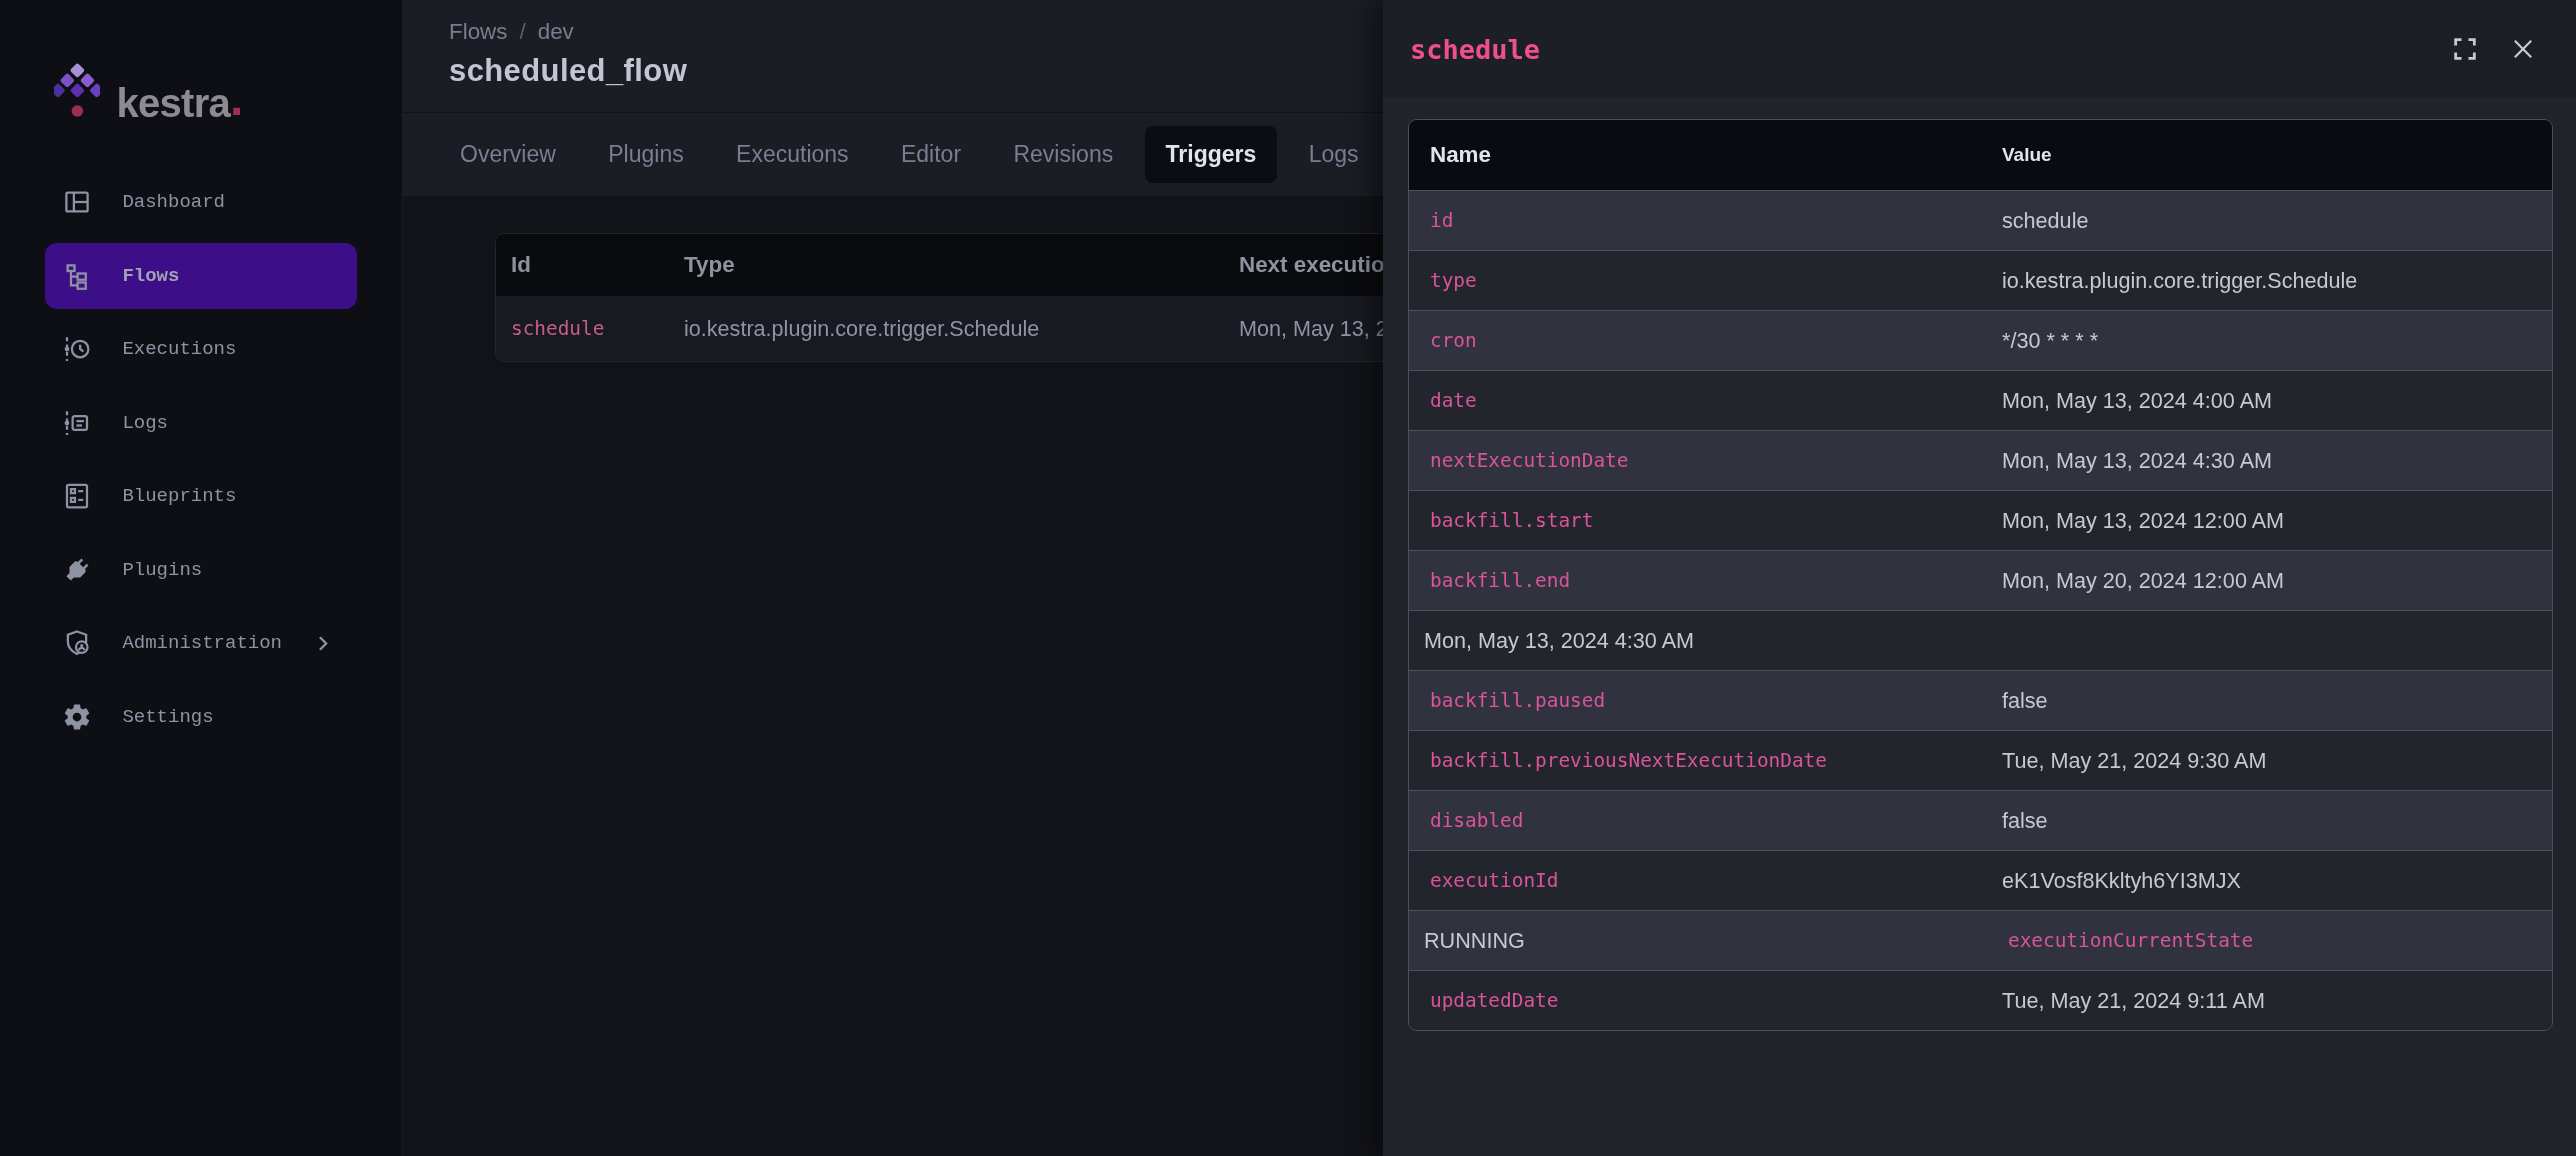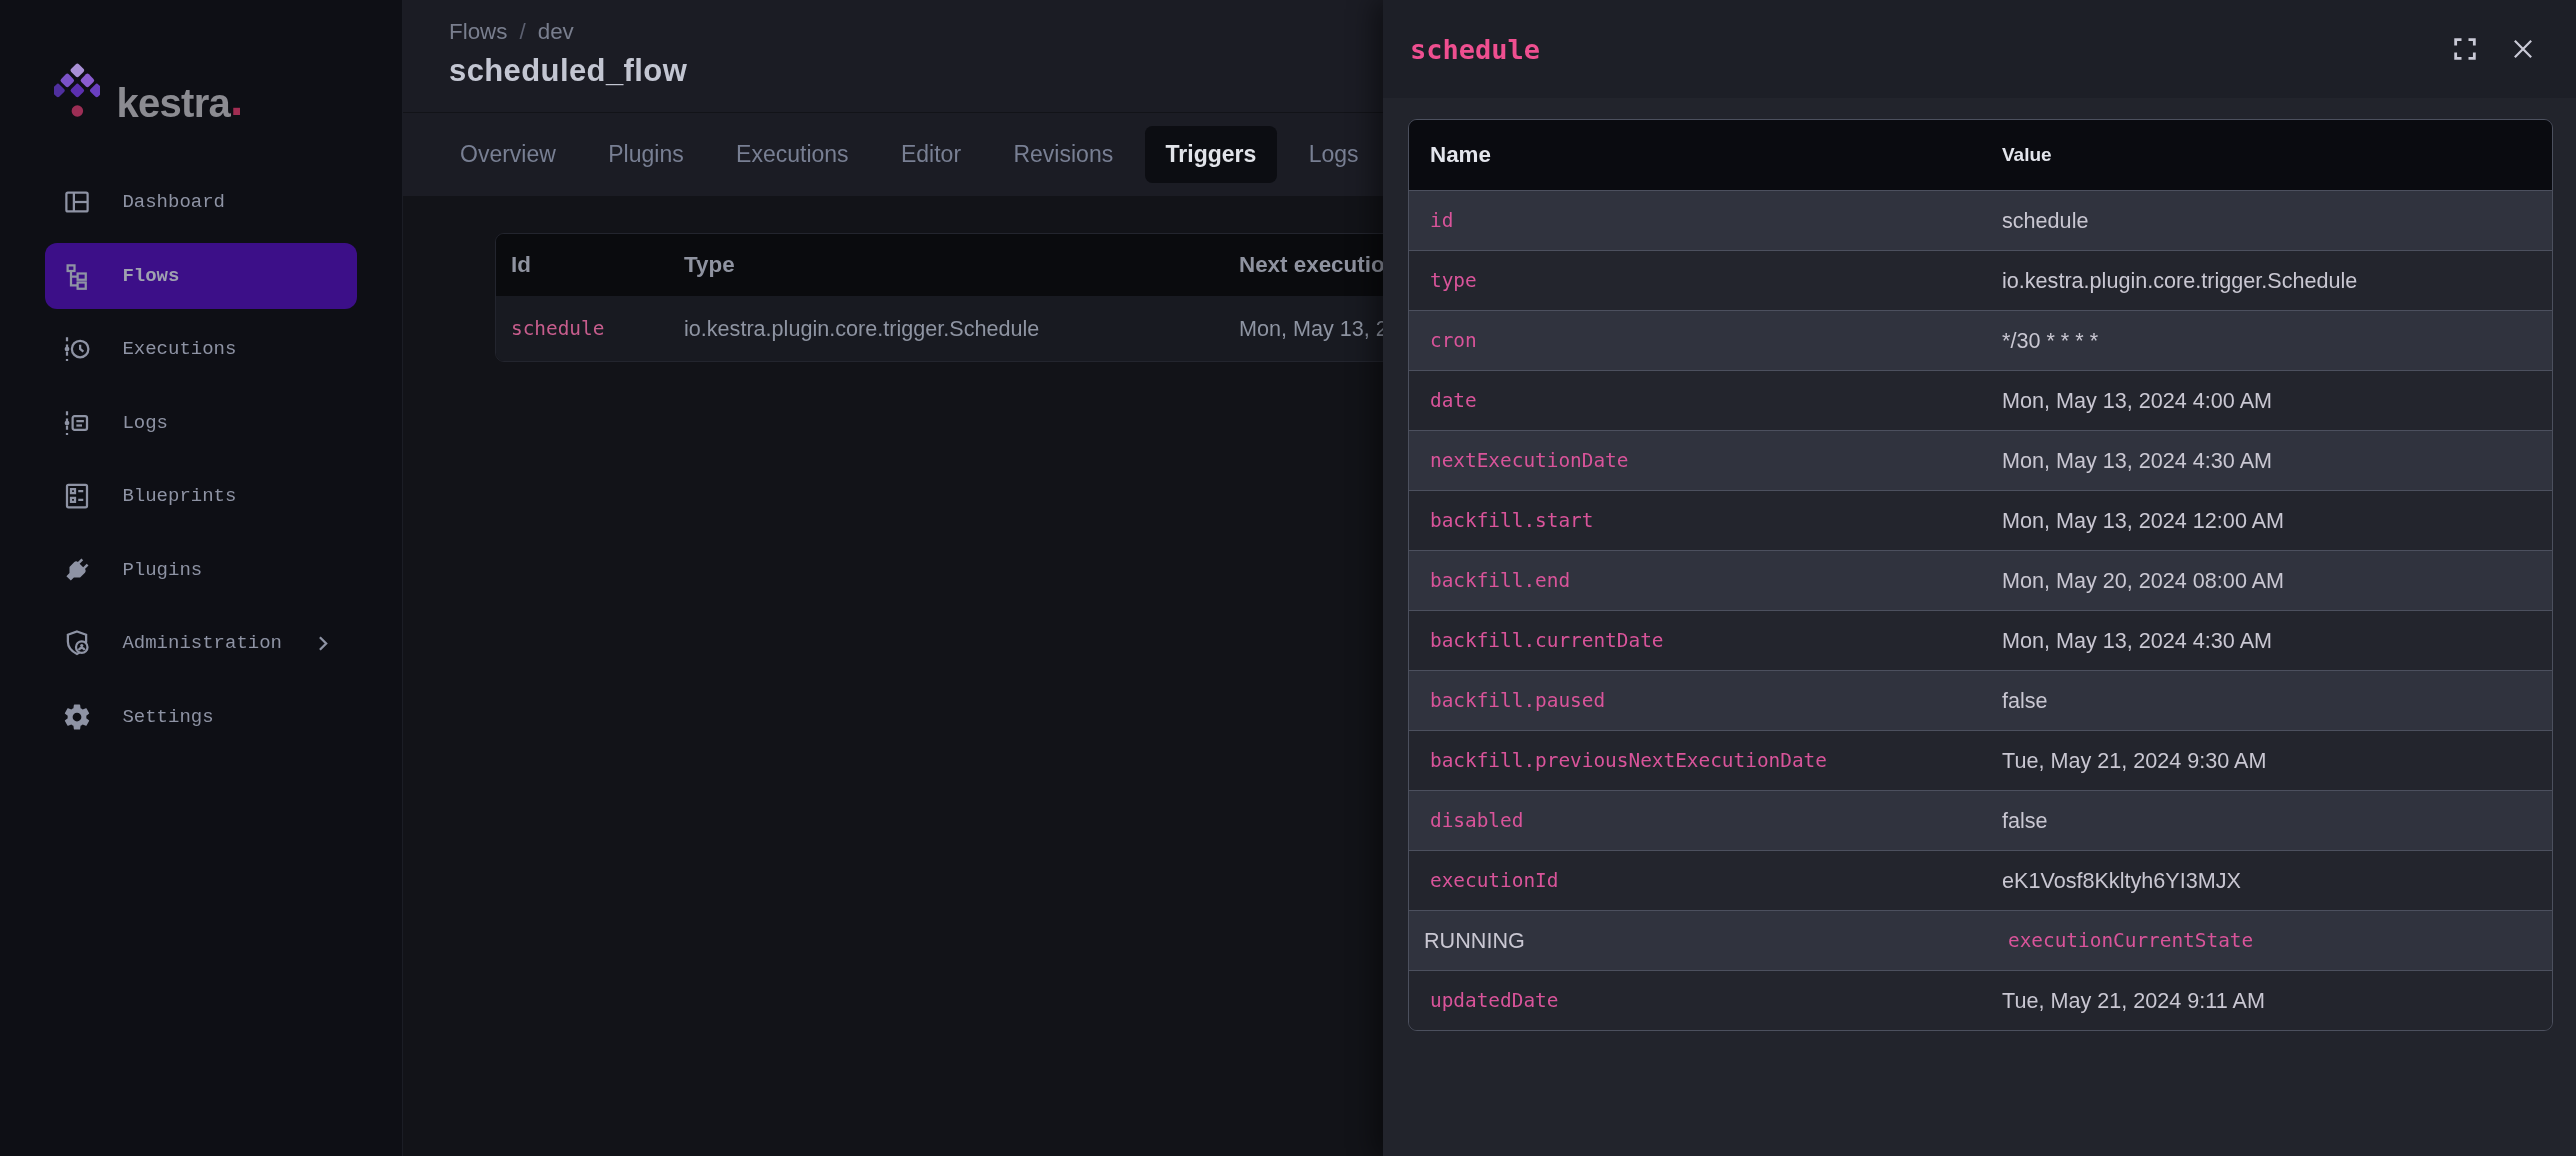--- a/index.html
+++ b/index.html
@@ -268,24 +268,23 @@
           <div class="kv-row">
             <div class="kv-cell kv-name">nextExecutionDate</div>
             <div class="kv-cell kv-value">Mon, May 13, 2024 4:30 AM</div>
           </div>
           <div class="kv-row">
             <div class="kv-cell kv-name">backfill.start</div>
             <div class="kv-cell kv-value">Mon, May 13, 2024 12:00 AM</div>
           </div>
           <div class="kv-row">
             <div class="kv-cell kv-name">backfill.end</div>
-            <div class="kv-cell kv-value">Mon, May 20, 2024 08:00 AM</div>
-          </div>
-          <div class="kv-row">
-            <div class="kv-cell kv-name">backfill.currentDate</div>
+            <div class="kv-cell kv-value">Mon, May 20, 2024 12:00 AM</div>
+          </div>
+          <div class="kv-row">
             <div class="kv-cell kv-value">Mon, May 13, 2024 4:30 AM</div>
           </div>
           <div class="kv-row">
             <div class="kv-cell kv-name">backfill.paused</div>
             <div class="kv-cell kv-value">false</div>
           </div>
           <div class="kv-row">
             <div class="kv-cell kv-name">backfill.previousNextExecutionDate</div>
             <div class="kv-cell kv-value">Tue, May 21, 2024 9:30 AM</div>
           </div>

